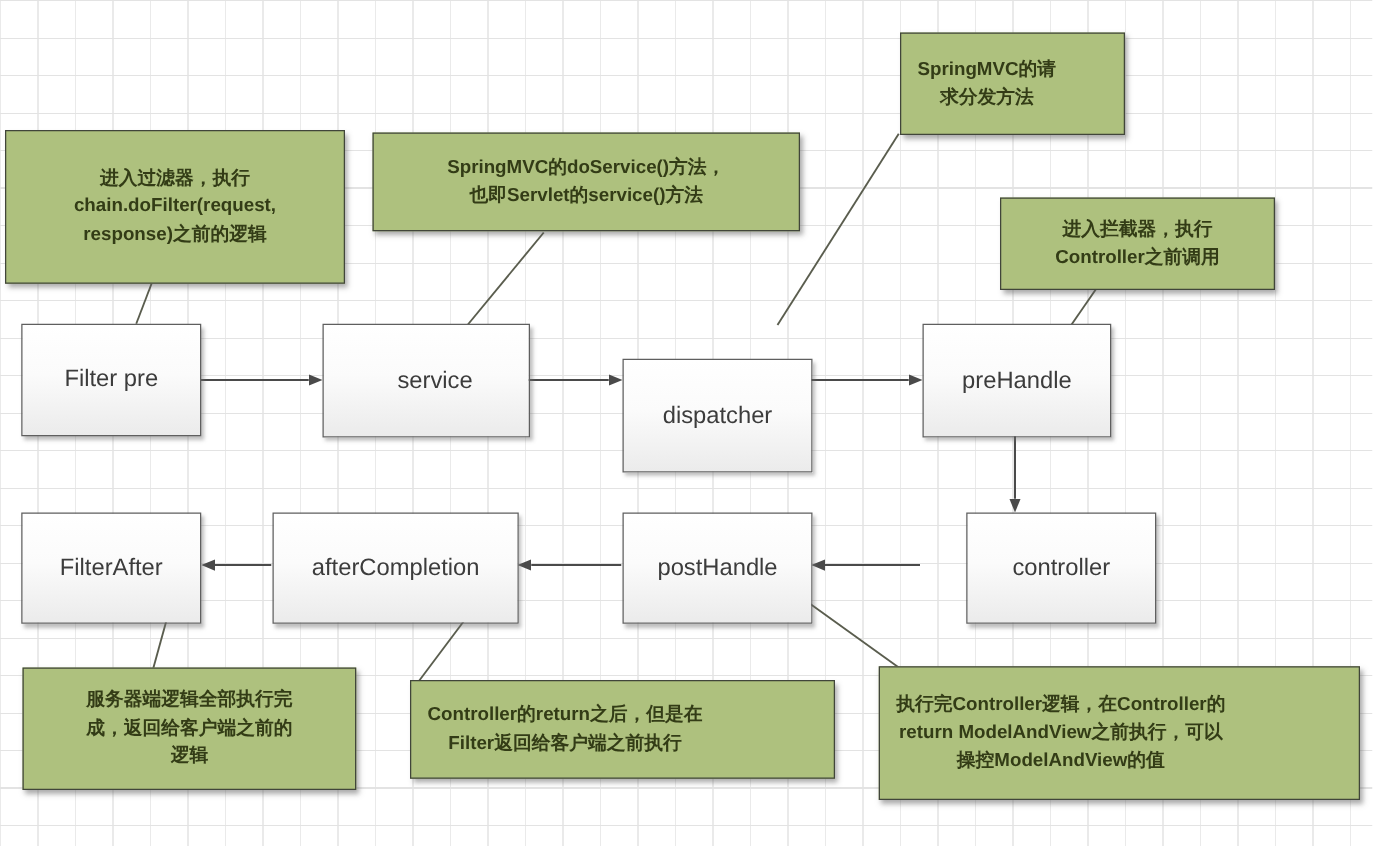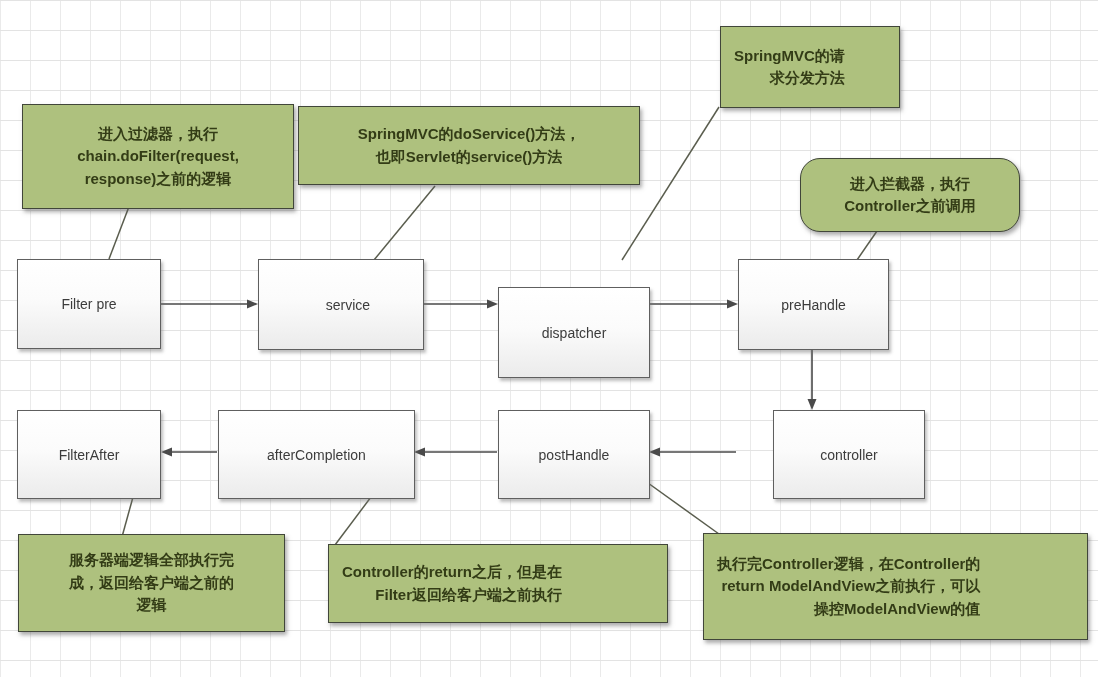--- a/index.html
+++ b/index.html
@@ -13,33 +13,33 @@
       repeating-linear-gradient(to right, #eaeaea 0 1px, transparent 1px 30px);
     font-family:"Liberation Sans","DejaVu Sans",sans-serif;
   }
   .connectors{position:absolute;left:0;top:0;z-index:1;}
   .node{
     position:absolute;z-index:2;
     display:flex;align-items:center;justify-content:center;
     background:linear-gradient(180deg,#ffffff 0%,#fbfbfb 45%,#ebebeb 100%);
     border:1.5px solid #5f5f5f;
     box-shadow:2px 3px 3px rgba(110,110,110,.45);
-    font-size:14px;color:#3c3c3c;
+    font-size:19px;color:#3c3c3c;
   }
   .callout{
     position:absolute;z-index:2;
     display:flex;align-items:center;justify-content:center;
     background:#aec17e;
     border:1.5px solid #41463a;
     box-shadow:2px 3px 4px rgba(90,90,90,.5);
     font-size:15px;font-weight:bold;color:#333c16;
     line-height:1.5;text-align:center;white-space:pre-line;
     box-sizing:border-box;padding:4px 8px;
   }
-  .callout.left{justify-content:flex-start;text-align:right;padding-left:13px;}
+  .callout.left{justify-content:flex-start;text-align:center;padding-left:13px;}
 </style>
 </head>
 <body>
 
 <div class="canvas">
 
   <svg class="connectors" width="1098" height="677">
     <defs>
       <marker id="arrowhead" markerUnits="userSpaceOnUse" markerWidth="12" markerHeight="10" refX="0" refY="0" orient="auto" viewBox="0 -5 12 10">
         <path d="M0,-4.5 L11,0 L0,4.5 Z" fill="#4a4a4a"></path>
@@ -81,28 +81,28 @@
   <div class="node" style="left:218px;top:410px;width:195px;height:87px;">
     <span>afterCompletion</span>
   </div>
   <div class="node" style="left:498px;top:410px;width:150px;height:87px;">
     <span>postHandle</span>
   </div>
   <div class="node" style="left:737px;top:410px;width:150px;height:87px;margin-left:36px;">
     <span>controller</span>
   </div>
 
-  <div class="callout" style="left:22px;top:104px;width:272px;height:105px;">进入过滤器，执行
+  <div class="callout" style="left:4px;top:104px;width:272px;height:123px;">进入过滤器，执行
 chain.doFilter(request,
 response)之前的逻辑</div>
   <div class="callout" style="left:298px;top:106px;width:342px;height:79px;">SpringMVC的doService()方法，
 也即Servlet的service()方法</div>
   <div class="callout left" style="left:720px;top:26px;width:180px;height:82px;">SpringMVC的请
 求分发方法</div>
-  <div class="callout" style="left:800px;top:158px;width:220px;height:74px;border-radius:20px;">进入拦截器，执行
+  <div class="callout" style="left:800px;top:158px;width:220px;height:74px;">进入拦截器，执行
 Controller之前调用</div>
   <div class="callout" style="left:18px;top:534px;width:267px;height:98px;">服务器端逻辑全部执行完
 成，返回给客户端之前的
 逻辑</div>
   <div class="callout left" style="left:328px;top:544px;width:340px;height:79px;">Controller的return之后，但是在
 Filter返回给客户端之前执行</div>
   <div class="callout left" style="left:703px;top:533px;width:385px;height:107px;">执行完Controller逻辑，在Controller的
 return ModelAndView之前执行，可以
 操控ModelAndView的值</div>
 

